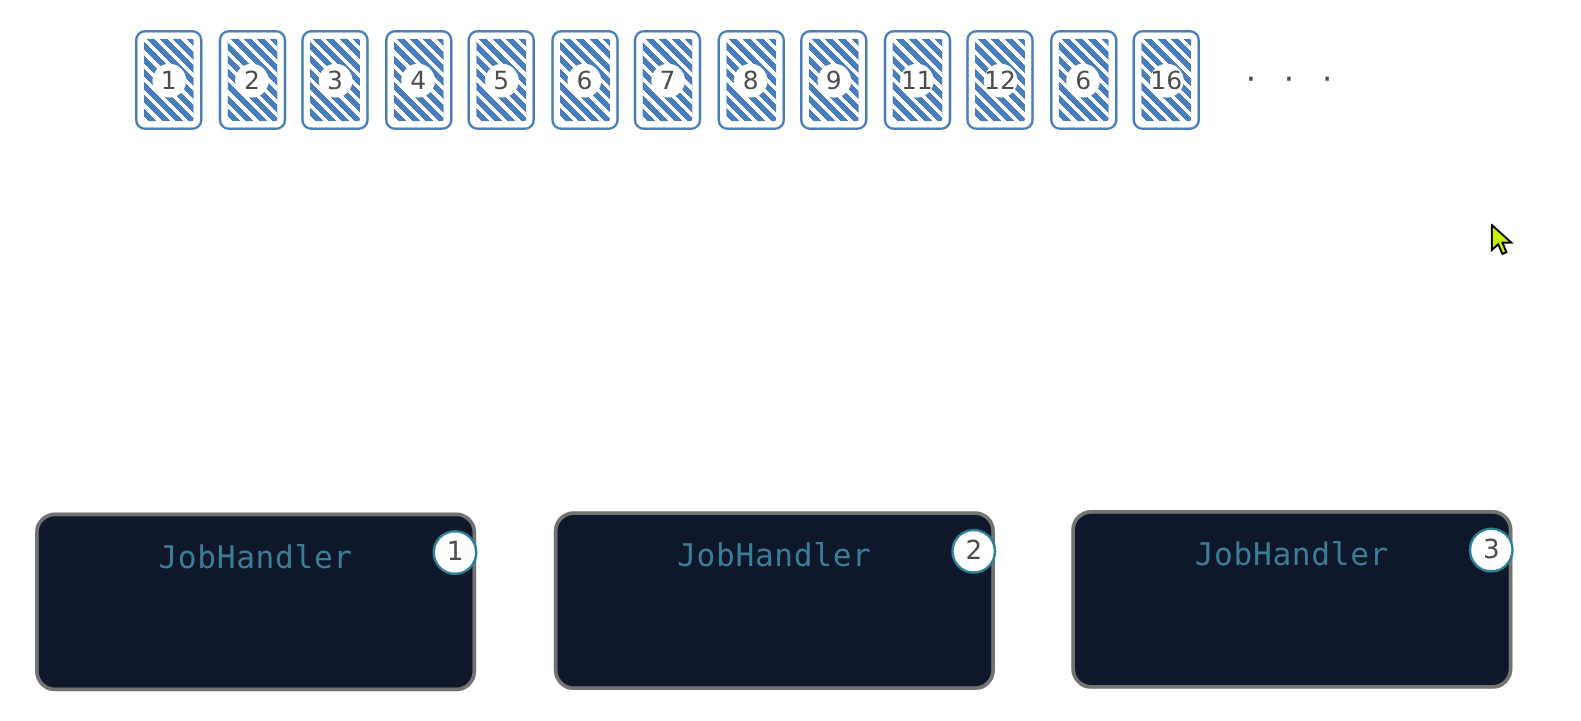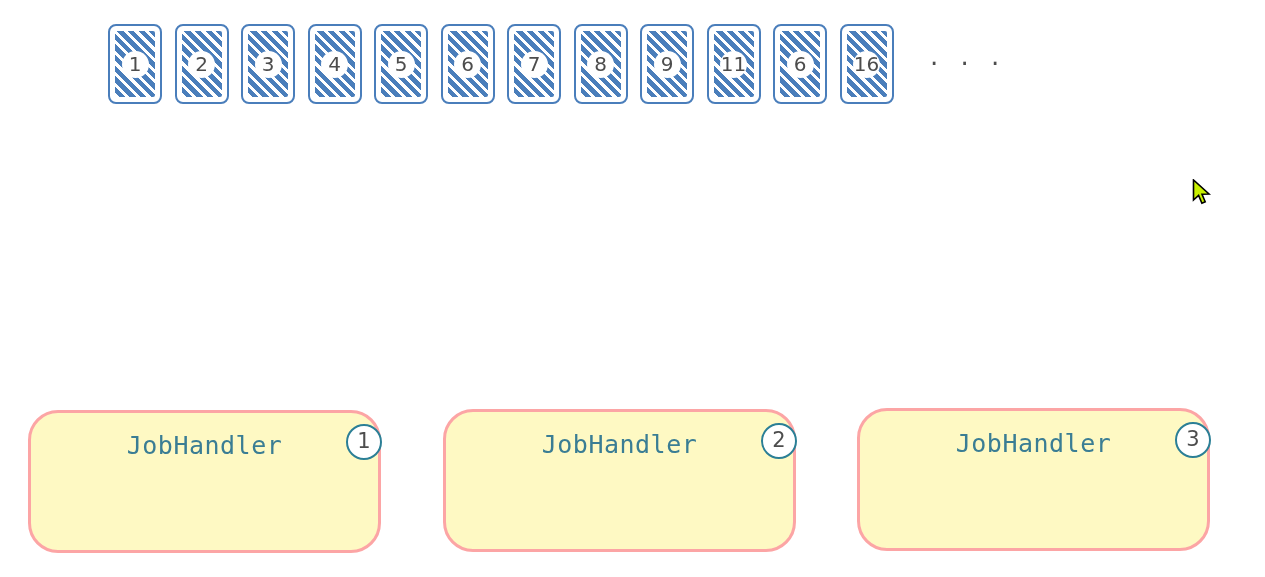--- a/index.html
+++ b/index.html
@@ -89,23 +89,23 @@
     letter-spacing: 7px;
     line-height: 80px;
     white-space: nowrap;
     font-family: "DejaVu Sans", sans-serif;
   }
 
   
   .handler-box {
     position: absolute;
     box-sizing: border-box;
-    border: 3px solid #fca5a5;
-    border-radius: 30px;
-    background: #fef9c3;
+    border: 3px solid #737373;
+    border-radius: 16px;
+    background: #0f172a;
   }
 
   .handler-label {
     position: absolute;
     left: 0;
     right: 0;
     top: 18px;
     text-align: center;
     color: #3a7d94;
     font-family: "DejaVu Sans Mono", monospace;
@@ -192,20 +192,24 @@
       <div class="job-card-inner"></div>
       <div class="job-card-num">9</div>
     </div>
 
 
     <div class="job-card">
       <div class="job-card-inner"></div>
       <div class="job-card-num">11</div>
     </div>
 
+    <div class="job-card">
+      <div class="job-card-inner"></div>
+      <div class="job-card-num">12</div>
+    </div>
 
     <div class="job-card">
       <div class="job-card-inner"></div>
       <div class="job-card-num">6</div>
     </div>
 
 
     <div class="job-card">
       <div class="job-card-inner"></div>
       <div class="job-card-num">16</div>

